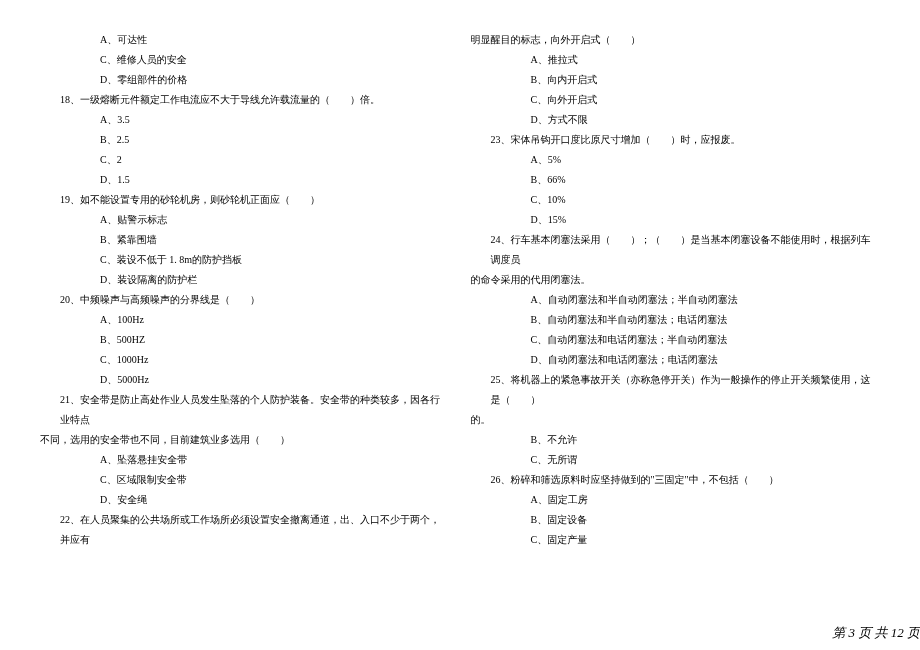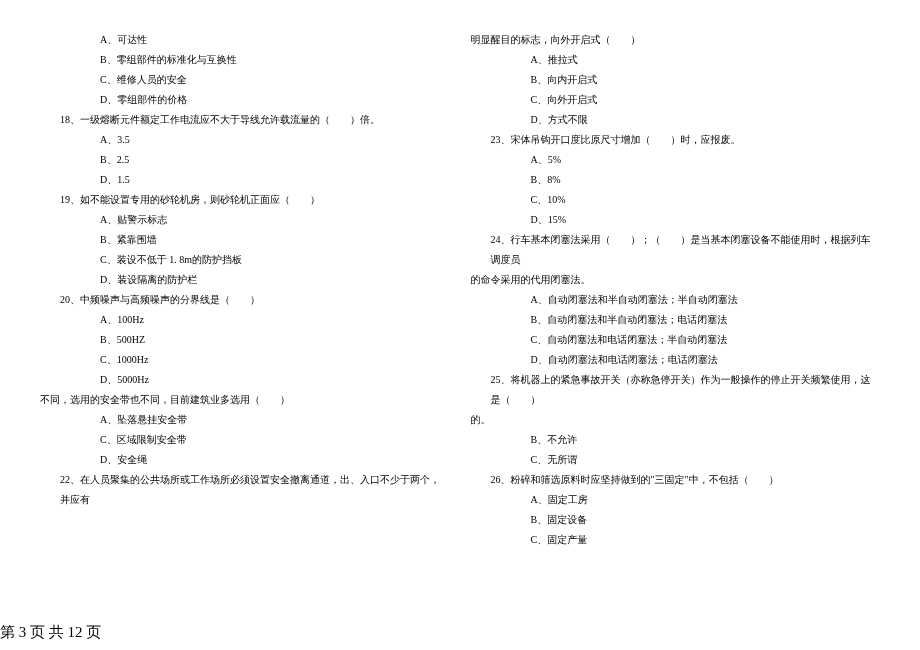--- a/index.html
+++ b/index.html
@@ -32,69 +32,71 @@
       padding-left: 20px;
     }
     .question-continue {
       padding-left: 0;
     }
     .footer {
       position: absolute;
       bottom: 8px;
       left: 0;
       right: 0;
-      text-align: left;
-      font-size: 15px;
+      text-align: right;
+      font-size: 13px;
+      font-style: italic;
     }
   </style>
 </head>
 <body>
 
 <div class="columns">
   <div class="column">
     <div class="option">A、可达性</div>
-    <div class="option">B、零组部件的标准化与互换性</div>
     <div class="option">C、维修人员的安全</div>
     <div class="option">D、零组部件的价格</div>
 
     <div class="question">18、一级熔断元件额定工作电流应不大于导线允许载流量的（　　）倍。</div>
     <div class="option">A、3.5</div>
     <div class="option">B、2.5</div>
+    <div class="option">C、2</div>
     <div class="option">D、1.5</div>
 
     <div class="question">19、如不能设置专用的砂轮机房，则砂轮机正面应（　　）</div>
     <div class="option">A、贴警示标志</div>
     <div class="option">B、紧靠围墙</div>
     <div class="option">C、装设不低于 1. 8m的防护挡板</div>
     <div class="option">D、装设隔离的防护栏</div>
 
     <div class="question">20、中频噪声与高频噪声的分界线是（　　）</div>
     <div class="option">A、100Hz</div>
     <div class="option">B、500HZ</div>
     <div class="option">C、1000Hz</div>
     <div class="option">D、5000Hz</div>
 
+    <div class="question">21、安全带是防止高处作业人员发生坠落的个人防护装备。安全带的种类较多，因各行业特点</div>
     <div class="question-continue">不同，选用的安全带也不同，目前建筑业多选用（　　）</div>
     <div class="option">A、坠落悬挂安全带</div>
     <div class="option">C、区域限制安全带</div>
     <div class="option">D、安全绳</div>
 
     <div class="question">22、在人员聚集的公共场所或工作场所必须设置安全撤离通道，出、入口不少于两个，并应有</div>
   </div>
 
   <div class="column">
     <div class="question-continue">明显醒目的标志，向外开启式（　　）</div>
     <div class="option">A、推拉式</div>
     <div class="option">B、向内开启式</div>
     <div class="option">C、向外开启式</div>
     <div class="option">D、方式不限</div>
 
     <div class="question">23、宋体吊钩开口度比原尺寸增加（　　）时，应报废。</div>
     <div class="option">A、5%</div>
-    <div class="option">B、8%</div>
+    <div class="option">B、66%</div>
     <div class="option">C、10%</div>
     <div class="option">D、15%</div>
 
     <div class="question">24、行车基本闭塞法采用（　　）；（　　）是当基本闭塞设备不能使用时，根据列车调度员</div>
     <div class="question-continue">的命令采用的代用闭塞法。</div>
     <div class="option">A、自动闭塞法和半自动闭塞法；半自动闭塞法</div>
     <div class="option">B、自动闭塞法和半自动闭塞法；电话闭塞法</div>
     <div class="option">C、自动闭塞法和电话闭塞法；半自动闭塞法</div>
     <div class="option">D、自动闭塞法和电话闭塞法；电话闭塞法</div>
 

